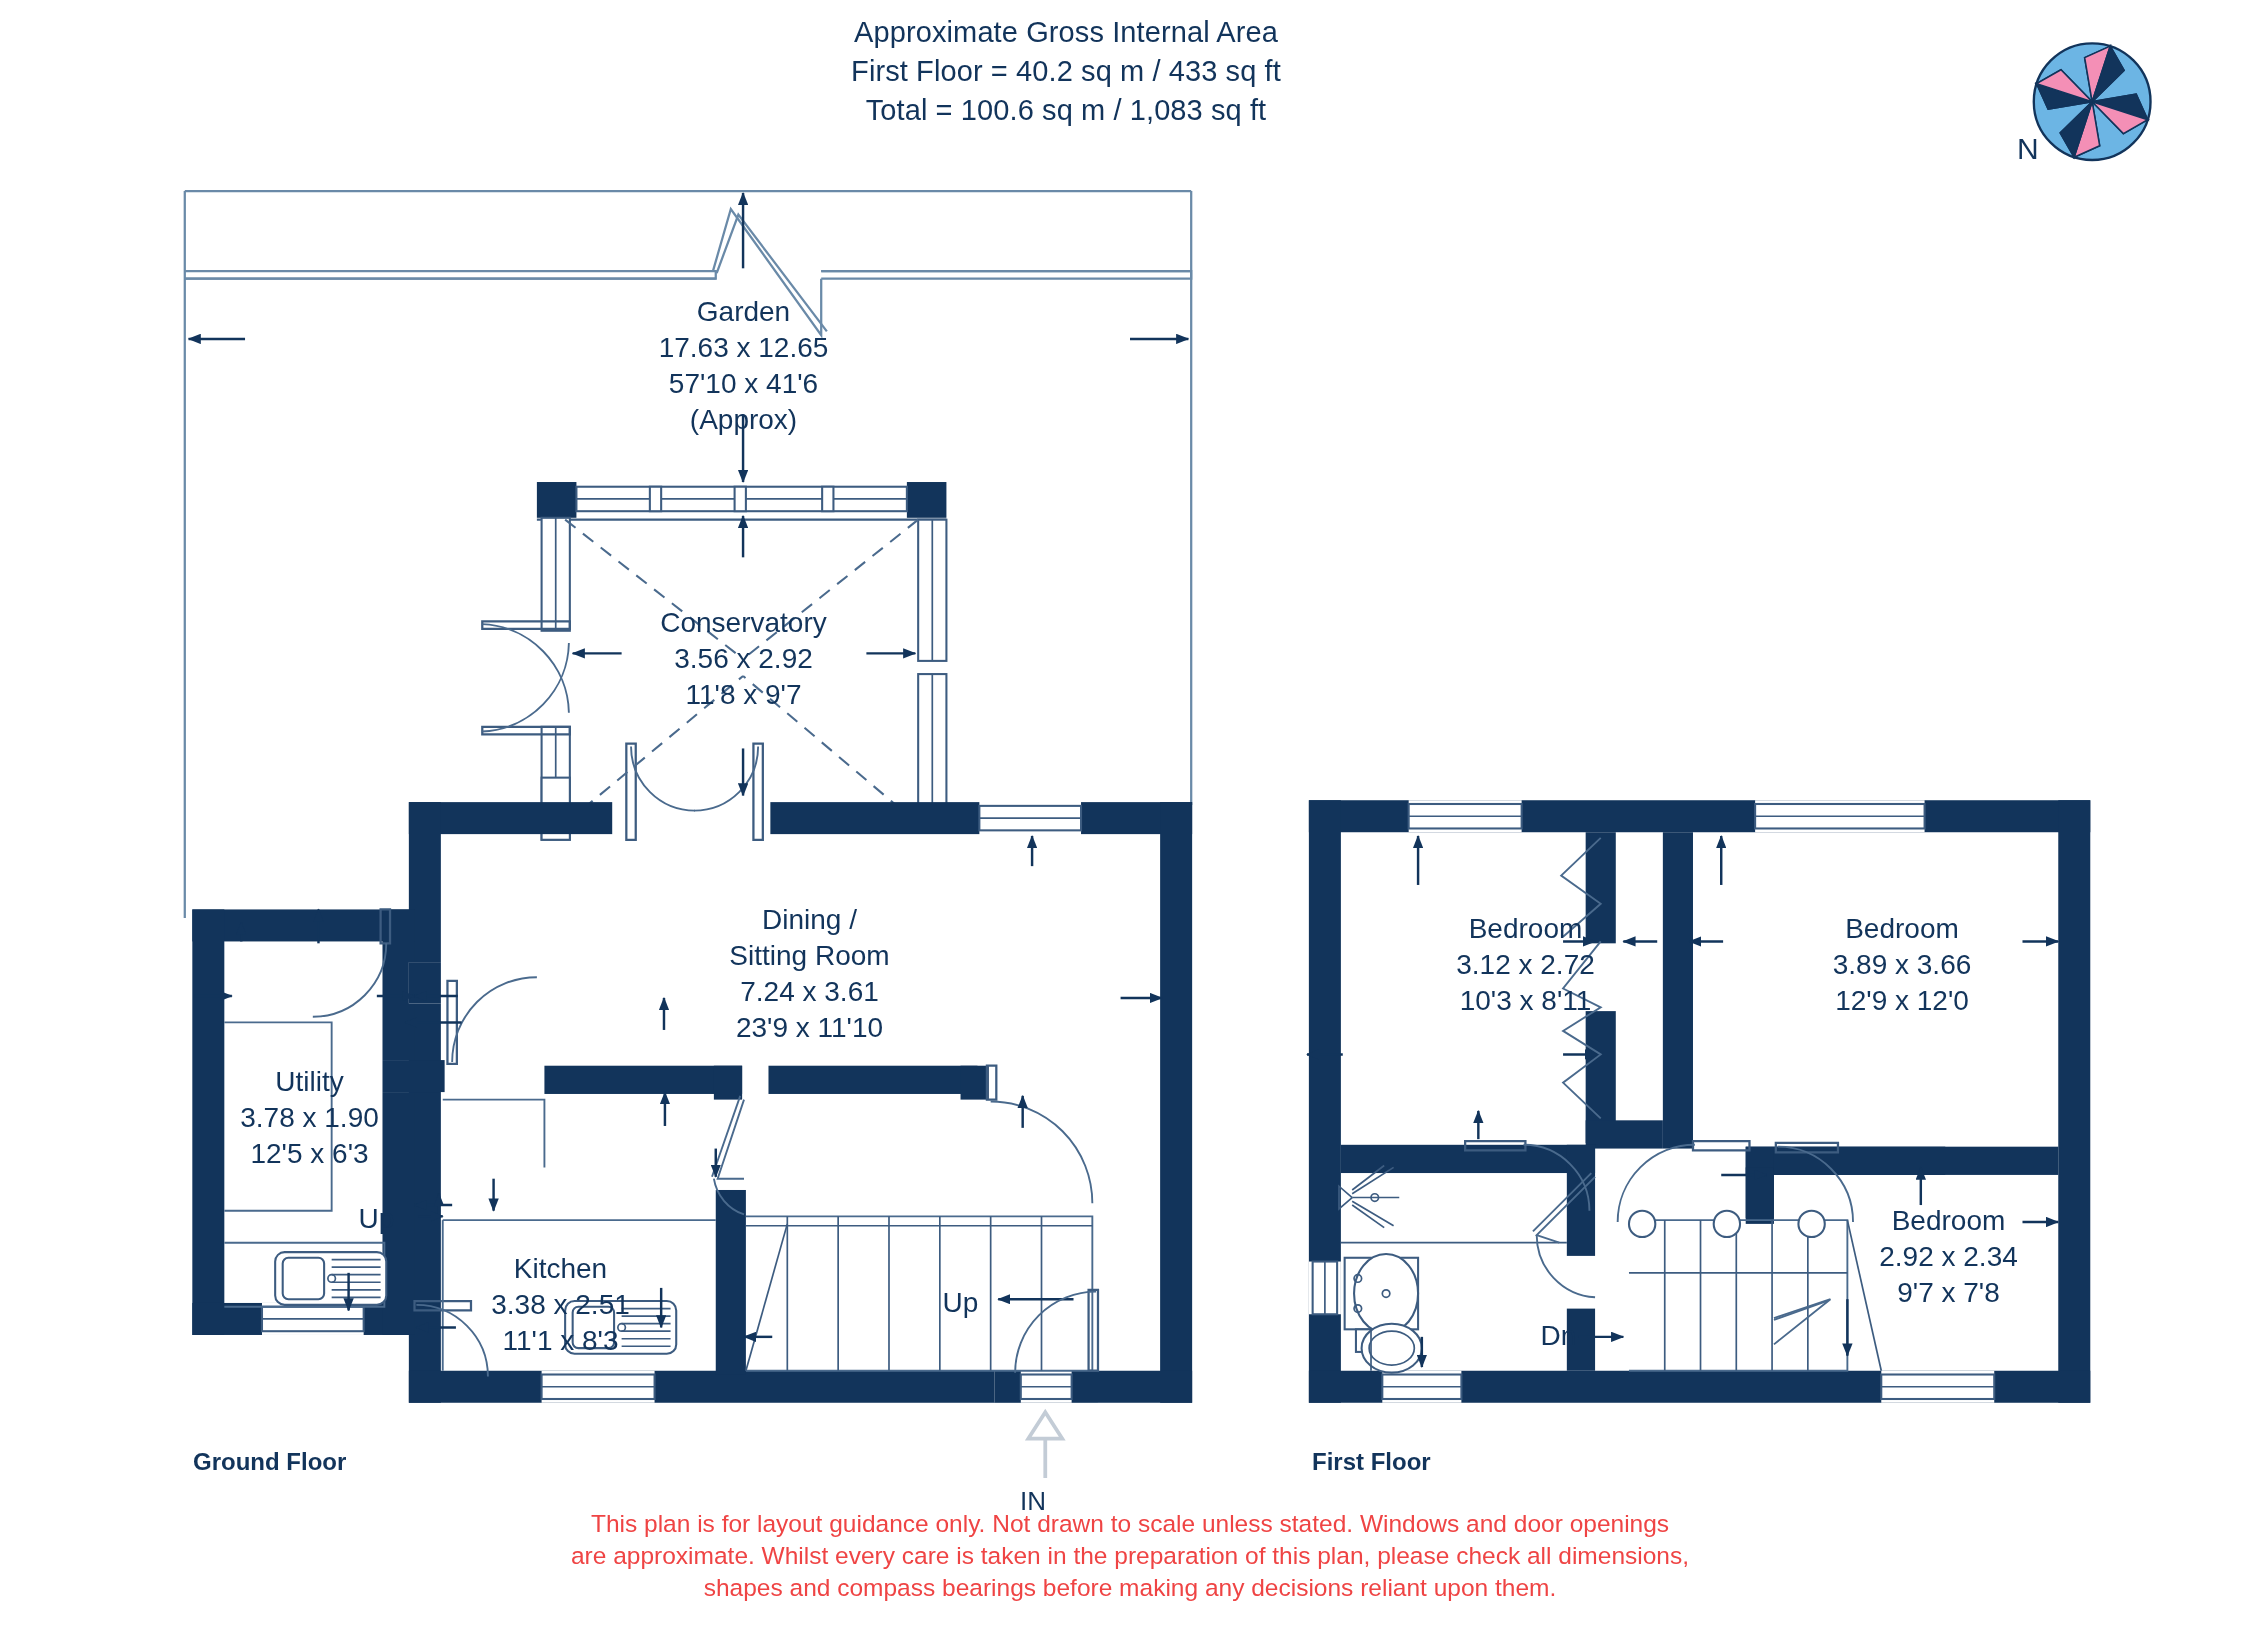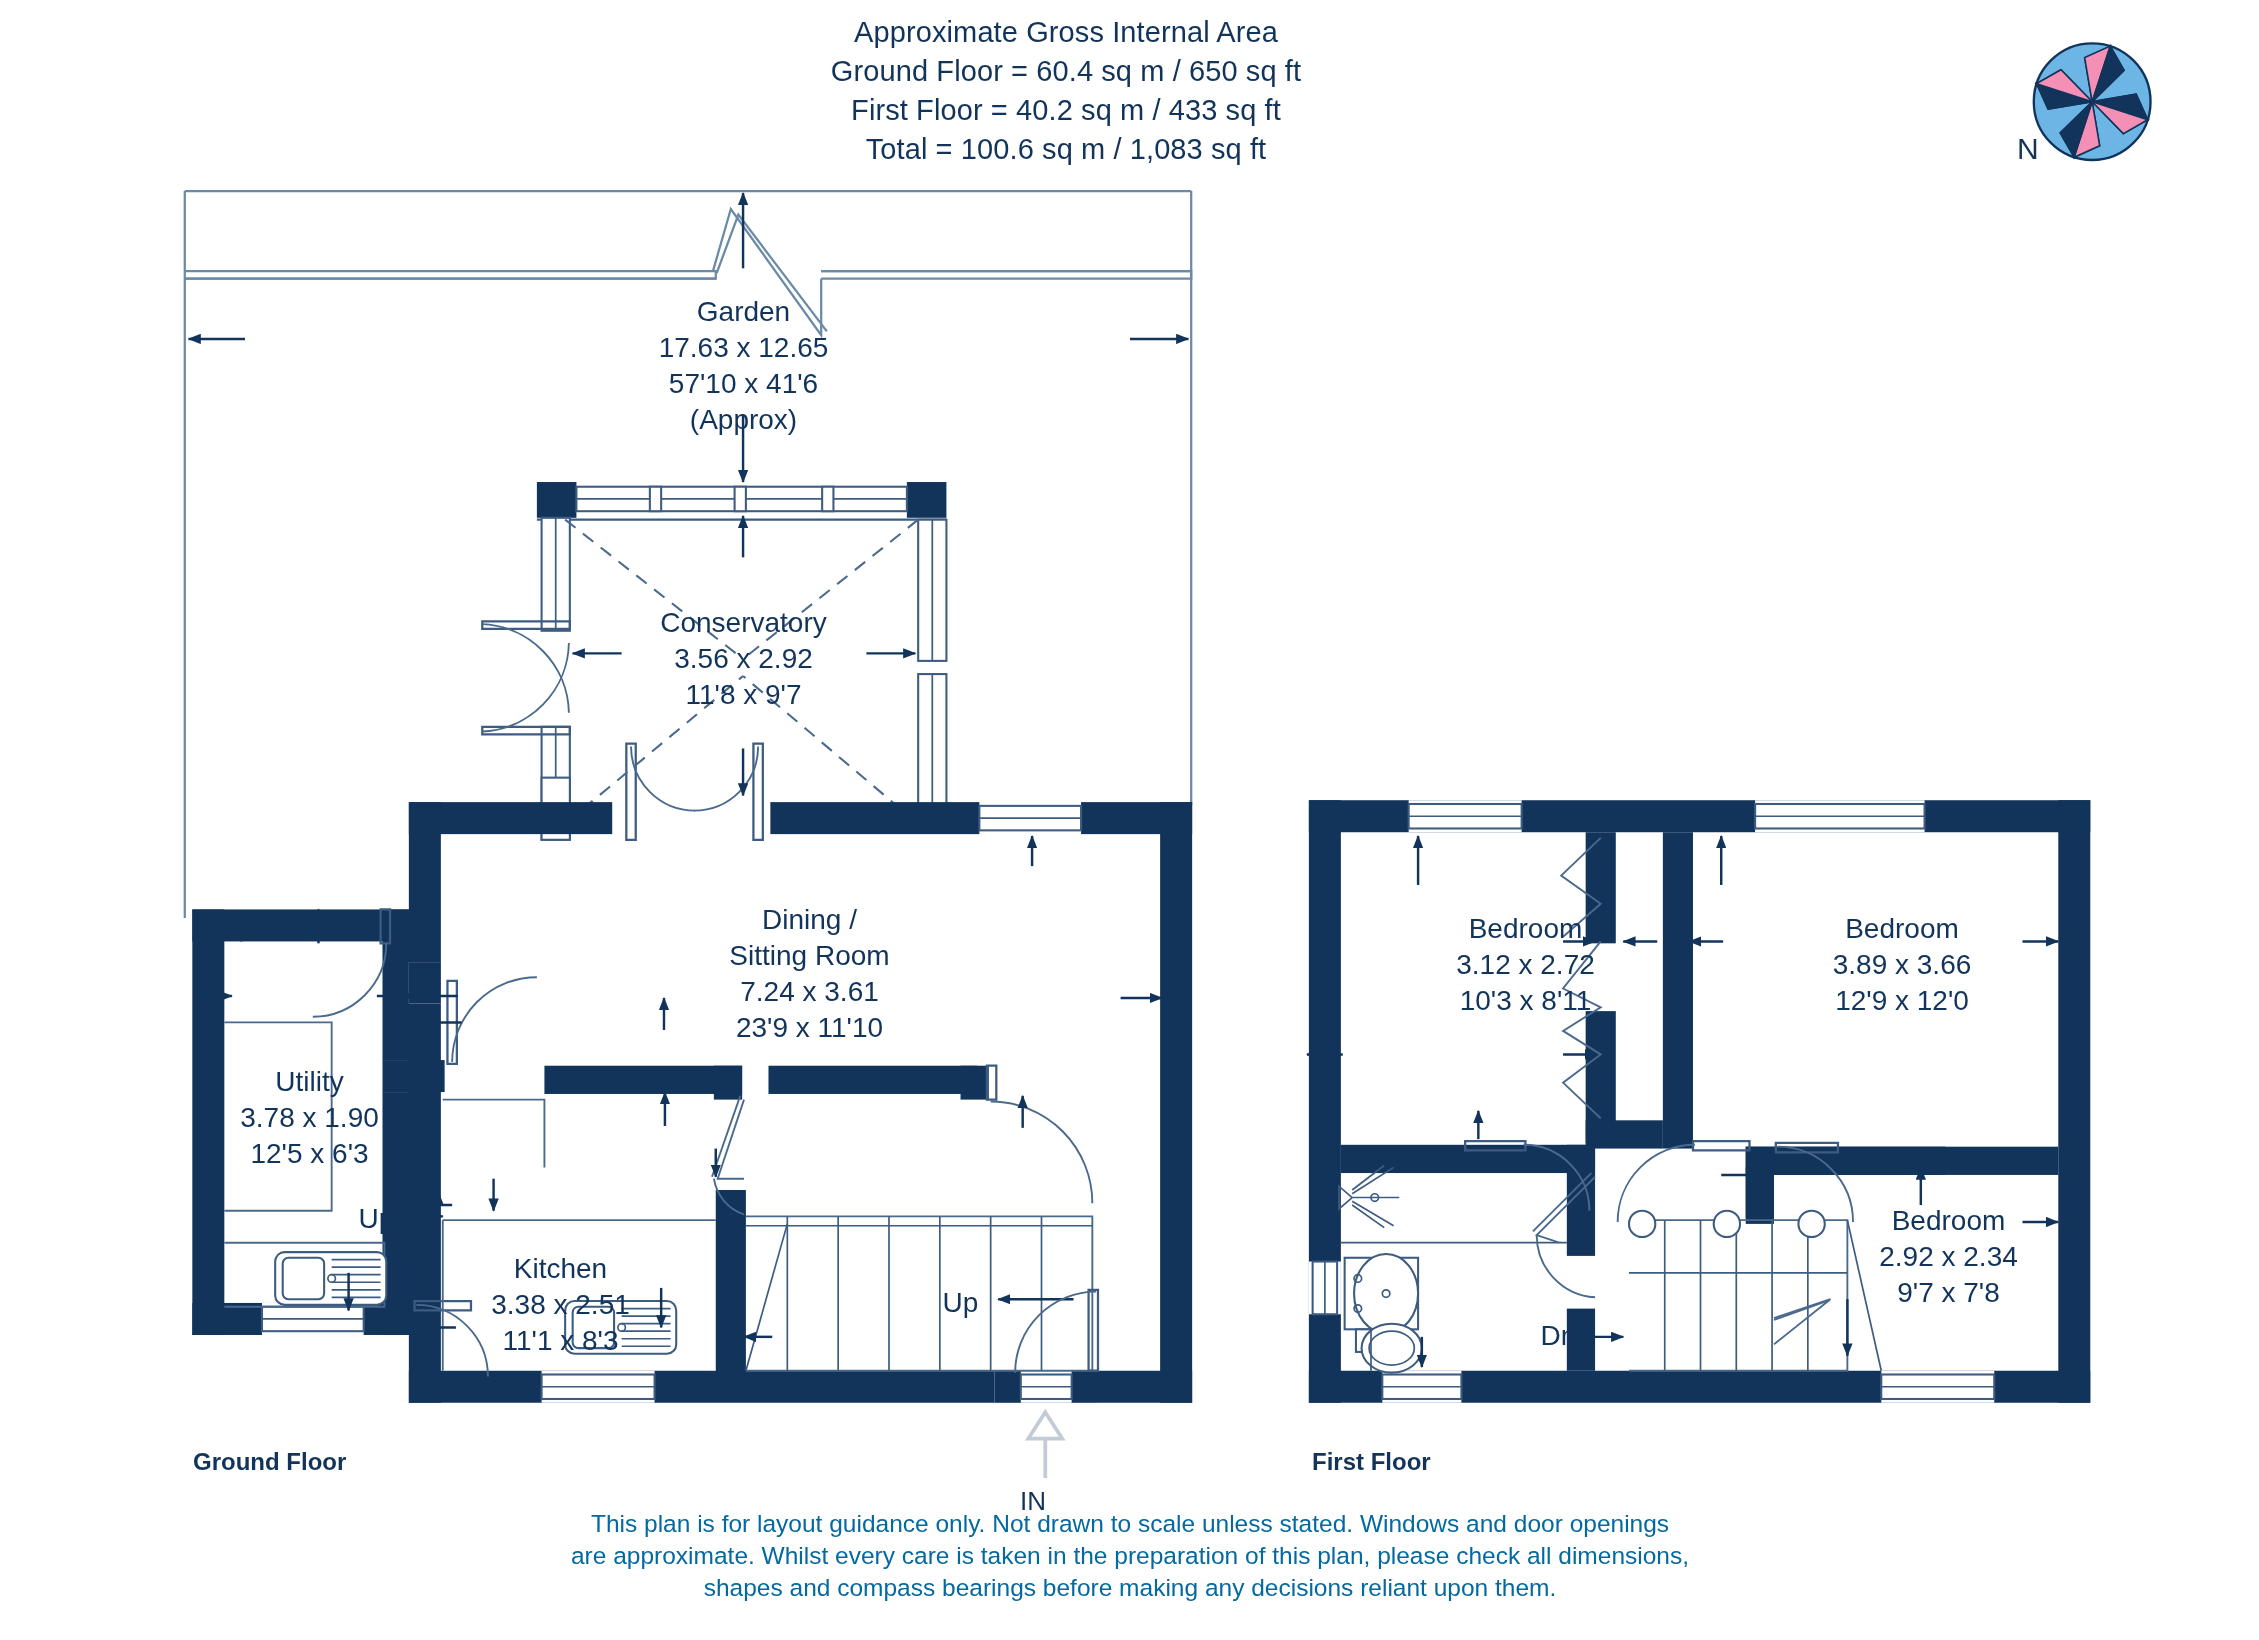--- a/index.html
+++ b/index.html
@@ -57,41 +57,40 @@
   .footer {
     position: absolute;
     top: 1508px;
     left: 0;
     width: 2260px;
     text-align: center;
   }
   .footer div {
     font-size: 24.5px;
     line-height: 32px;
-    color: #0369a1;
+    color: #ef4444;
   }
   .compass-label {
     position: absolute;
     font-size: 30px;
     color: #12345b;
   }
   .in-label {
     position: absolute;
     font-size: 26px;
     color: #12345b;
   }
 </style>
 </head>
 <body>
 
 <div id="plan-root">
 
   <div class="hdr">
     <div>Approximate Gross Internal Area</div>
-    <div>Ground Floor = 60.4 sq m / 650 sq ft</div>
     <div>First Floor = 40.2 sq m / 433 sq ft</div>
     <div>Total = 100.6 sq m / 1,083 sq ft</div>
   </div>
 
   <svg class="svg-layer" viewBox="0 0 2400 1742">
     <defs>
       <style>
         .wall { fill:#12345b; stroke:none; }
         .thin { fill:none; stroke:#3d5c80; stroke-width:2.4; }
         .thin2 { fill:none; stroke:#4a6a8d; stroke-width:2; }

